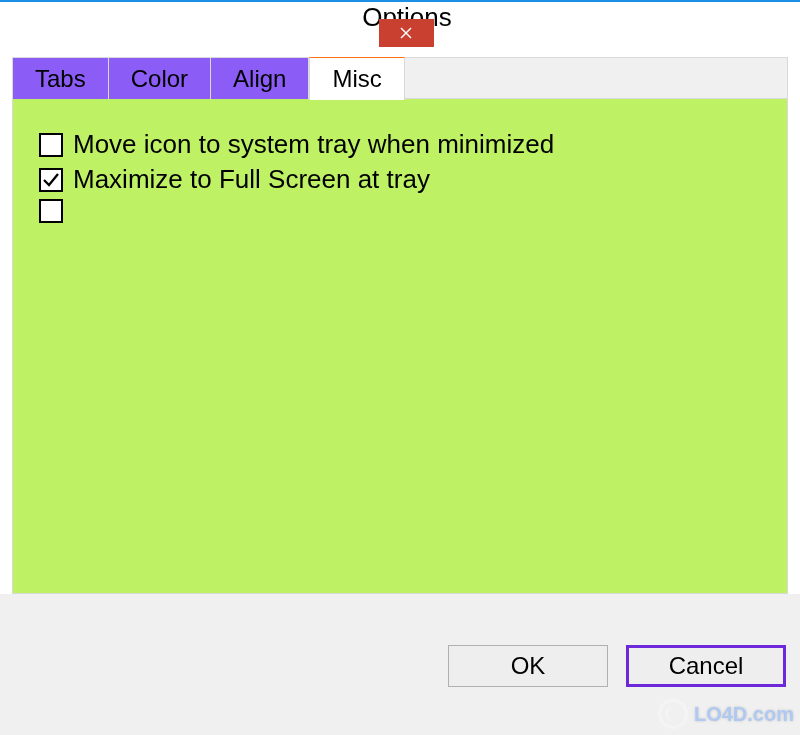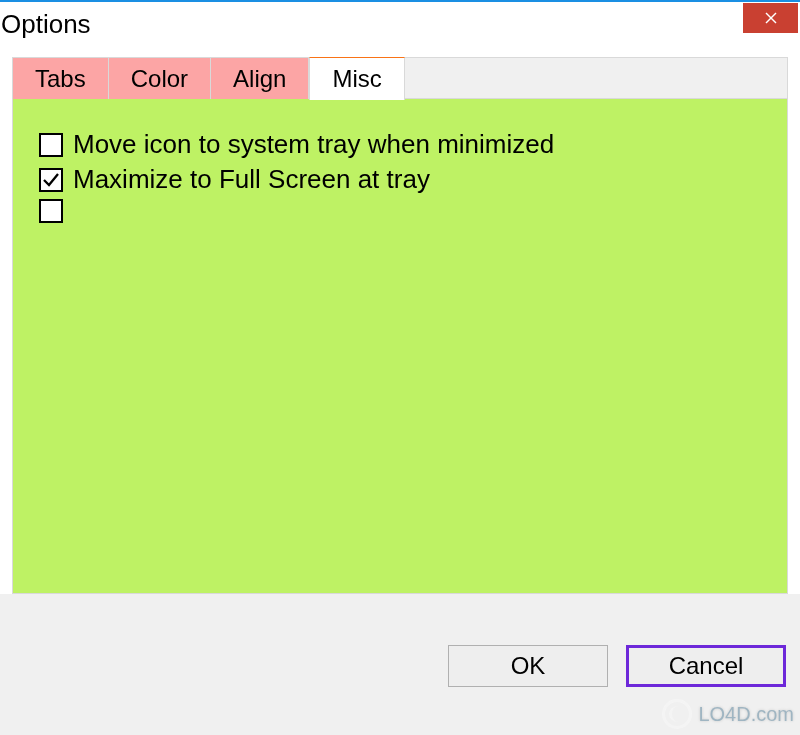--- a/index.html
+++ b/index.html
@@ -20,21 +20,22 @@
       background: #ffffff;
       border-top: 2px solid #1a8fe3;
       position: relative;
     }
     .titlebar {
       height: 45px;
       background: #ffffff;
       display: flex;
       align-items: center;
       justify-content: space-between;
-      padding-left: 1px;
+      padding-left: 14px;
+      flex-direction: column;
     }
     .title-text {
       font-size: 26px;
       font-weight: 400;
       color: #000000;
     }
     .close-btn {
       width: 55px;
       height: 30px;
       background: #c94031;
@@ -61,21 +62,21 @@
       align-items: stretch;
       margin-top: 10px;
     }
     .tab {
       padding: 0 22px;
       font-size: 24px;
       color: #000;
       display: flex;
       align-items: center;
       border-right: 1px solid #d9d9d9;
-      background: #fca5a5;
+      background: #8b5cf6;
       cursor: pointer;
       height: 100%;
     }
     .tab.active {
       background: #ffffff;
       border-top: 1px solid #f97316;
       border-left: 1px solid #d9d9d9;
       border-right: 1px solid #d9d9d9;
       margin-bottom: -1px;
       position: relative;
@@ -153,22 +154,22 @@
     }
     .watermark {
       position: absolute;
       bottom: 6px;
       right: 6px;
       display: flex;
       align-items: center;
       gap: 6px;
       opacity: 0.35;
       font-size: 20px;
-      color: #0c4a6e;
-      font-weight: 400;
+      color: #3b82f6;
+      font-weight: 700;
       text-shadow: 0 0 3px rgba(0,0,0,0.5);
       justify-content: flex-end;
     }
     .watermark-circle {
       width: 30px;
       height: 30px;
       border: 3px solid #ffffff;
       border-radius: 50%;
       position: relative;
       opacity: 0.9;

